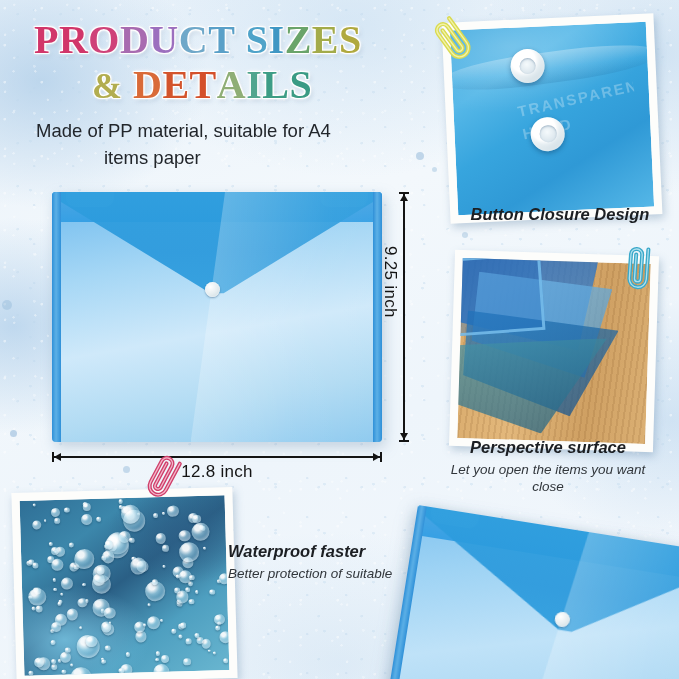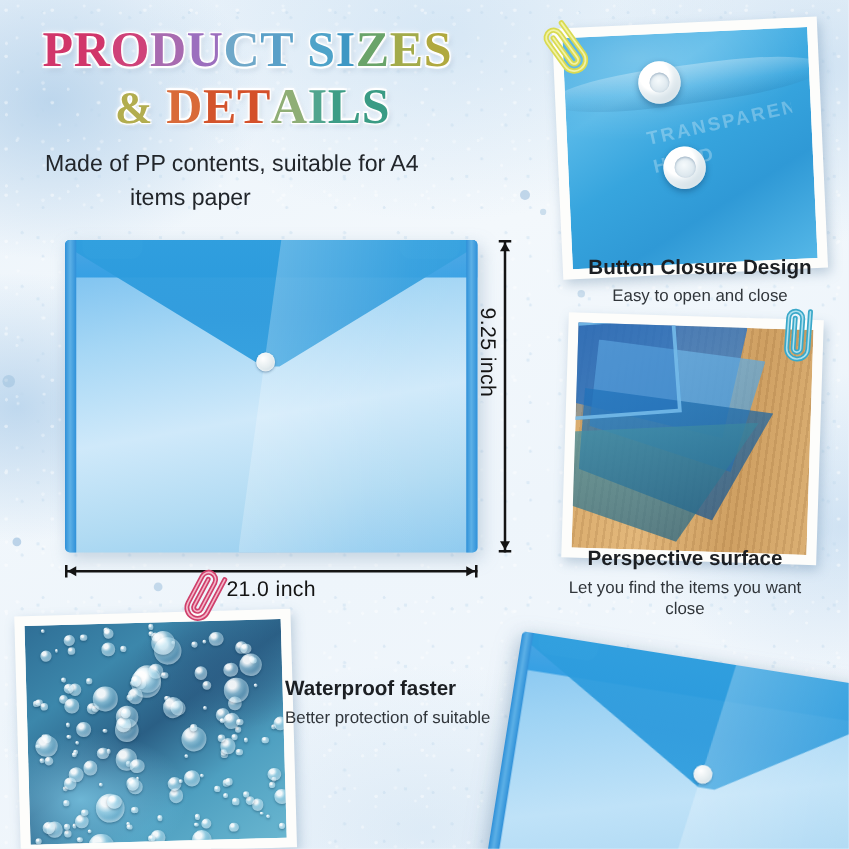--- a/index.html
+++ b/index.html
@@ -209,21 +209,21 @@
 
   
   .env-corner{position:absolute;left:418px;top:505px;width:330px;height:230px;
     transform:rotate(9deg);transform-origin:left top;
     filter:drop-shadow(-3px 4px 8px rgba(90,125,160,.30));}
 
   
   .clip{position:absolute;}
 
   
-  .cap-block{position:absolute;text-align:center;}
+  .cap-block{position:absolute;text-align:center;font-style:italic;}
   .cap-title{font-size:16.5px;font-weight:700;color:#1c1f23;line-height:1.2;white-space:nowrap;}
   .cap-sub{font-size:13.5px;font-weight:400;color:#31363b;line-height:1.3;margin-top:3px;}
   .cap1{left:444px;top:205px;width:232px;}
   .cap2{left:440px;top:438px;width:216px;}
   .cap3{left:228px;top:542px;width:250px;text-align:left;}
 </style>
 </head>
 <body>
 
 <div id="stage">
@@ -238,21 +238,21 @@
   <div class="bg-speck" style="left:600px;top:210px;width:5px;height:5px;opacity:.35;"></div>
   <div class="bg-speck" style="left:462px;top:232px;width:6px;height:6px;opacity:.4;"></div>
   <div class="bg-speck" style="left:2px;top:300px;width:10px;height:10px;opacity:.4;"></div>
 
   <div class="title-wrap">
     <div class="title-line t1" id="title1"><span style="color: rgb(209, 54, 106);">P</span><span style="color: rgb(209, 54, 106);">R</span><span style="color: rgb(207, 66, 121);">O</span><span style="color: rgb(168, 107, 176);">D</span><span style="color: rgb(156, 111, 190);">U</span><span style="color: rgb(111, 168, 201);">C</span><span style="color: rgb(90, 160, 200);">T</span><span style="color: rgb(0, 0, 0);">&nbsp;</span><span style="color: rgb(79, 163, 201);">S</span><span style="color: rgb(63, 151, 196);">I</span><span style="color: rgb(106, 164, 106);">Z</span><span style="color: rgb(163, 171, 74);">E</span><span style="color: rgb(176, 169, 63);">S</span></div>
     <div class="title-line t2" id="title2"><span class="amp" style="color: rgb(178, 173, 79);">&amp;</span><span style="color: rgb(0, 0, 0);">&nbsp;</span><span style="color: rgb(217, 106, 56);">D</span><span style="color: rgb(211, 84, 44);">E</span><span style="color: rgb(212, 80, 42);">T</span><span style="color: rgb(143, 174, 118);">A</span><span style="color: rgb(81, 165, 142);">I</span><span style="color: rgb(61, 157, 134);">L</span><span style="color: rgb(58, 155, 132);">S</span></div>
   </div>
 
   <div class="subtitle">
-    <span>Made of PP contents, suitable for A4</span>
+    <span>Made of PP material, suitable for A4</span>
     <span class="l2">items paper</span>
   </div>
 
   <div class="env-main">
     <div class="envelope">
       <div class="env-body bw">
         <div class="env-topband"></div>
         <div class="env-notchL"></div>
         <div class="env-notchR"></div>
         <div class="env-flap"></div>
@@ -273,21 +273,21 @@
   </div>
   <div class="dim-v-label">9.25 inch</div>
 
   <div class="dim-h">
     <div class="line"></div>
     <div class="cap l"></div>
     <div class="cap r"></div>
     <div class="arrow l"></div>
     <div class="arrow r"></div>
   </div>
-  <div class="dim-h-label" style="width:330px;left:52px;">21.0 inch</div>
+  <div class="dim-h-label" style="width:330px;left:52px;">12.8 inch</div>
 
   <div class="photo pc1">
     <div class="inner">
       <div class="img-button">
         <div class="ridge"></div>
         <div class="emboss">TRANSPARENT HOLD</div>
         <div class="snap snap1"></div>
         <div class="snap snap2"></div>
       </div>
     </div>
@@ -295,21 +295,20 @@
 
   <svg class="clip" style="left:432px;top:12px;" width="48" height="52" viewBox="0 0 48 52">
     <g transform="rotate(-36 24 26)">
       <path d="M30 6 v30 a9 9 0 0 1 -18 0 V12 a6 6 0 0 1 12 0 v24 a3.2 3.2 0 0 1 -6.4 0 V12" fill="none" stroke="#d9da52" stroke-width="4.2" stroke-linecap="round"></path>
       <path d="M30 6 v30 a9 9 0 0 1 -18 0 V12 a6 6 0 0 1 12 0 v24 a3.2 3.2 0 0 1 -6.4 0 V12" fill="none" stroke="#f2f3a6" stroke-width="1.4" stroke-linecap="round"></path>
     </g>
   </svg>
 
   <div class="cap-block cap1">
     <div class="cap-title">Button Closure Design</div>
-    <div class="cap-sub">Easy to open and close</div>
   </div>
 
   <div class="photo pc2">
     <div class="inner">
       <div class="img-wood">
         <div class="sheet s1"></div>
         <div class="sheet s2"></div>
         <div class="sheet s3"></div>
         <div class="sheet s4"></div>
         <div class="sheet edge"></div>
@@ -319,21 +318,21 @@
 
   <svg class="clip" style="left:622px;top:243px;" width="40" height="52" viewBox="0 0 40 52">
     <g transform="rotate(4 20 26)">
       <path d="M25 6 v30 a8.5 8.5 0 0 1 -17 0 V12 a5.6 5.6 0 0 1 11.2 0 v24 a3 3 0 0 1 -6 0 V12" fill="none" stroke="#3aa8c9" stroke-width="4" stroke-linecap="round"></path>
       <path d="M25 6 v30 a8.5 8.5 0 0 1 -17 0 V12 a5.6 5.6 0 0 1 11.2 0 v24 a3 3 0 0 1 -6 0 V12" fill="none" stroke="#aee0ee" stroke-width="1.3" stroke-linecap="round"></path>
     </g>
   </svg>
 
   <div class="cap-block cap2">
     <div class="cap-title">Perspective surface</div>
-    <div class="cap-sub">Let you find the items you want</div>
+    <div class="cap-sub">Let you open the items you want</div>
     <div class="cap-sub" style="margin-top:0;">close</div>
   </div>
 
   <div class="photo pc3">
     <div class="inner">
       <div class="img-water" id="droplets">
           <div class="drop" style="width: 2.64949px; height: 2.64949px; left: 16.2087%; top: 28.8948%;"></div>
           <div class="drop" style="width: 2.70534px; height: 2.70534px; left: 41.7279%; top: 70.2659%;"></div>
           <div class="drop" style="width: 3.8679px; height: 3.8679px; left: 94.865%; top: 72.1031%;"></div>
           <div class="drop" style="width: 9.03581px; height: 9.03581px; left: 87.036%; top: 81.9882%;"></div>

